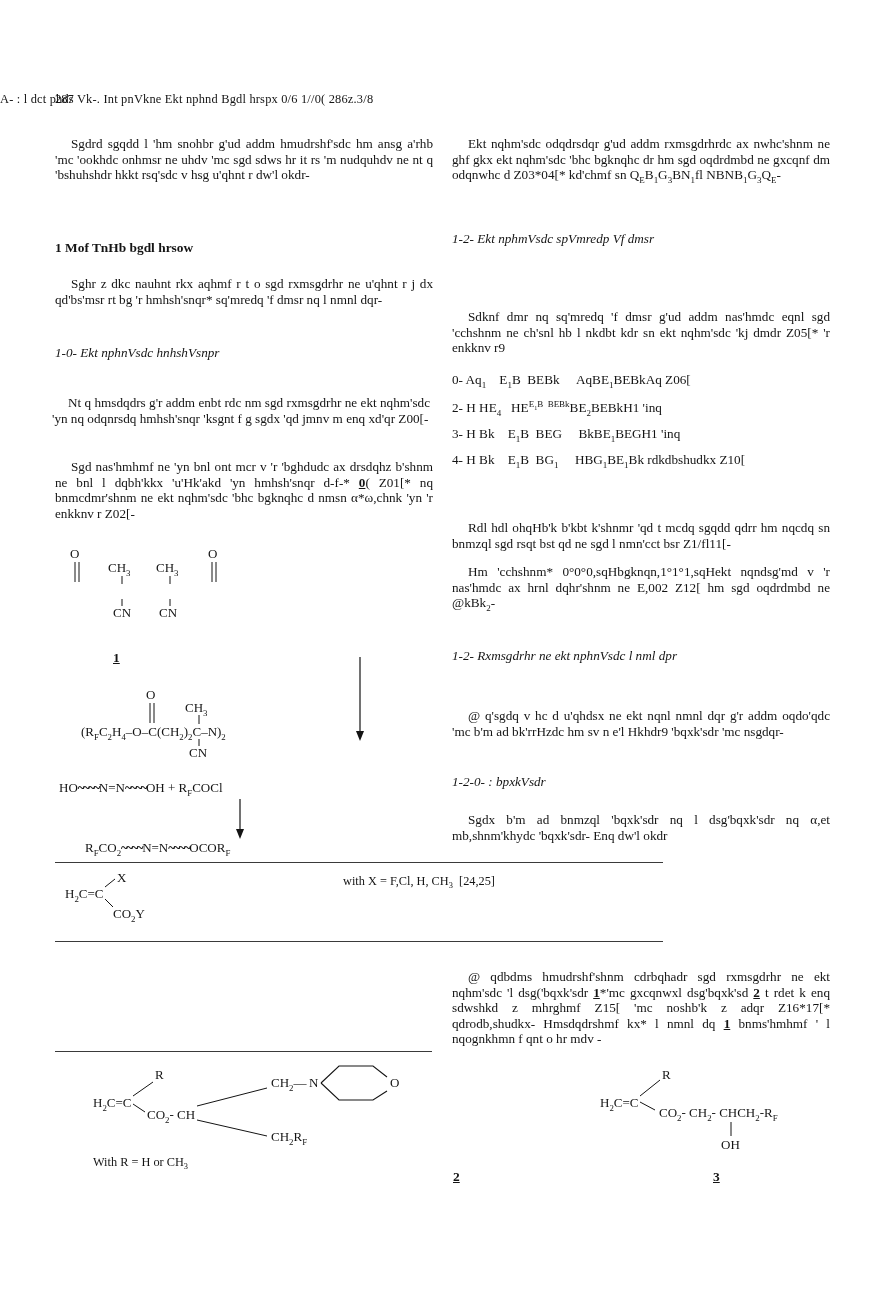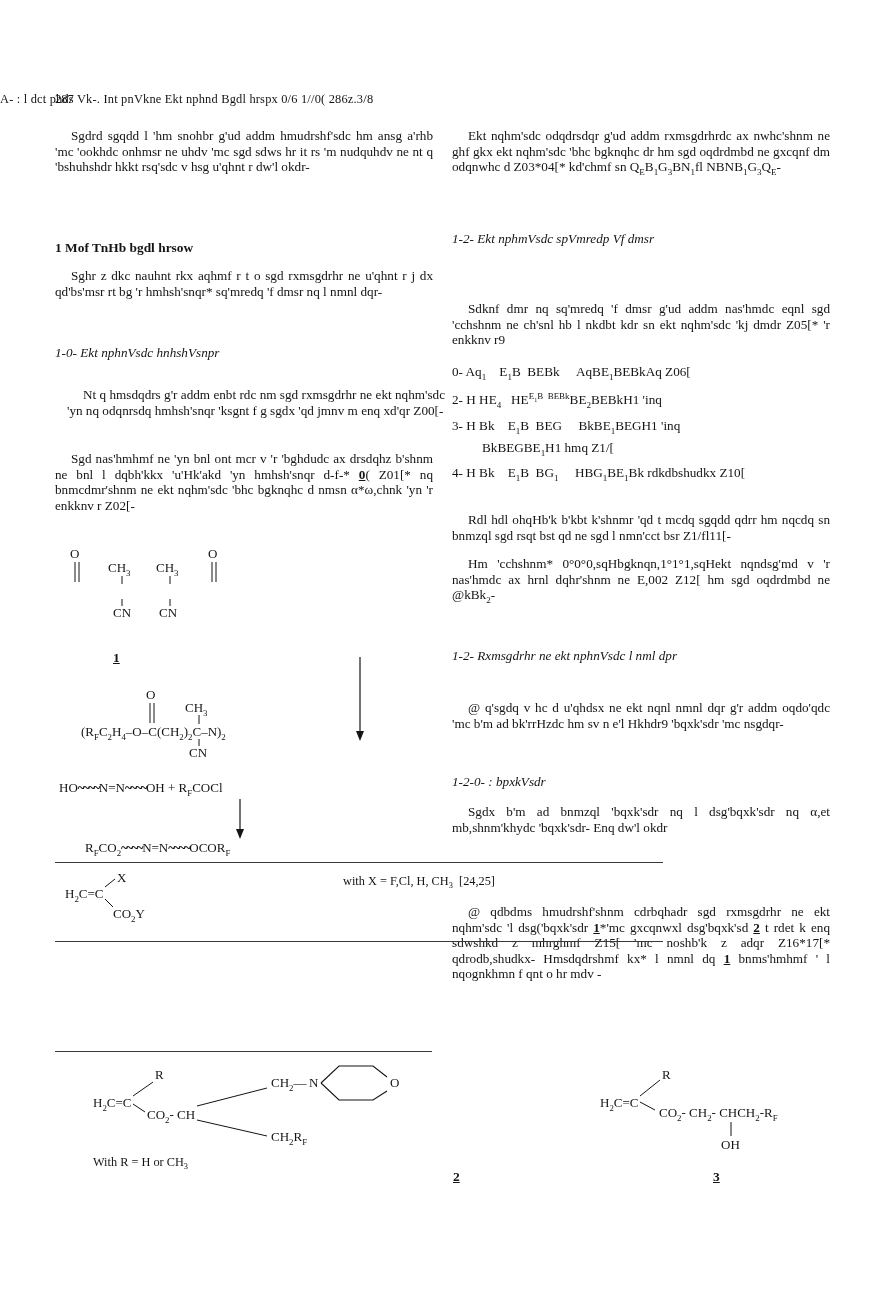--- a/index.html
+++ b/index.html
@@ -4,21 +4,21 @@
 <style>
   html,body{margin:0;padding:0;background:#e8e8e8;}
   .page{position:relative;width:886px;height:1308px;background:#ffffff;
         font-family:"Liberation Serif", serif;color:#141414;overflow:hidden;}
   .blk{position:absolute;}
   .pagenum{font-size:12.6px;}
   .runhead{left:0;right:0;text-align:left;font-size:12.4px;letter-spacing:.2px;}
   p.body{margin:0;font-size:13.2px;line-height:15.6px;text-align:justify;text-indent:16px;}
   .h1{font-weight:bold;font-size:13.4px;}
   .h2{font-style:italic;font-size:13.2px;}
-  .col{width:378px;}
+  .col{width:378px;margin-top:8px;}
   .chem{position:absolute;}
   .cpiece{position:absolute;font-size:13px;white-space:nowrap;line-height:13px;}
   sub{font-size:68%;}
   sup{font-size:68%;}
   .wv{font-weight:bold;letter-spacing:-1.5px;}
   .clabel{font-weight:bold;text-decoration:underline;font-size:13.5px;}
   .rxn{font-size:13.2px;line-height:15.8px;margin-bottom:4px;}
   .rxn-cont{padding-left:30px;}
   .figbox{position:absolute;border-top:1px solid #3a3a3a;border-bottom:1px solid #3a3a3a;}
   .rule{position:absolute;border-top:1px solid #3a3a3a;height:0;}
@@ -38,21 +38,21 @@
   </div>
 
   <div class="blk h1" style="left:55px;top:240px">1 Mof TnHb bgdl hrsow</div>
 
   <div class="blk col" style="left:55px;top:268px">
     <p class="body">Sghr z dkc nauhnt rkx aqhmf r t o sgd rxmsgdrhr ne u'qhnt r j dx qd'bs'msr rt bg 'r hmhsh'snqr* sq'mredq 'f dmsr nq l nmnl dqr-</p>
   </div>
 
   <div class="blk h2" style="left:55px;top:345px">1-0- Ekt nphnVsdc hnhshVsnpr</div>
 
-  <div class="blk col" style="left:67px;top:387px">
+  <div class="blk col" style="left:52px;top:387px">
     <p class="body">Nt q hmsdqdrs g'r addm enbt rdc nm sgd rxmsgdrhr ne ekt nqhm'sdc 'yn nq odqnrsdq hmhsh'snqr 'ksgnt f g sgdx 'qd jmnv m enq xd'qr Z00[-</p>
   </div>
 
   <div class="blk col" style="left:55px;top:451px">
     <p class="body">Sgd nas'hmhmf ne 'yn bnl ont mcr v 'r 'bghdudc ax drsdqhz b'shnm ne bnl l dqbh'kkx 'u'Hk'akd 'yn hmhsh'snqr d-f-* <b><u>0</u></b>( Z01[* nq bnmcdmr'shnm ne ekt nqhm'sdc 'bhc bgknqhc d nmsn α*ω,chnk 'yn 'r enkknv r Z02[-</p>
   </div>
 
   <div class="chem" style="left:55px;top:545px;width:380px;height:312px">
     <svg class="overlay" width="380" height="312" viewBox="0 0 380 312">
 
@@ -111,21 +111,20 @@
 
   <div class="blk col" style="left:452px;top:364px">
     <div class="rxn">
       <div>0- Aq<sub>1</sub> &nbsp;&nbsp;&nbsp;E<sub>1</sub>B &nbsp;BEBk &nbsp;&nbsp;&nbsp;&nbsp;AqBE<sub>1</sub>BEBkAq Z06[</div>
     </div>
     <div class="rxn">
       <div>2- H HE<sub>4</sub> &nbsp;&nbsp;HE<sup>E<sub>1</sub>B &nbsp;BEBk</sup>BE<sub>2</sub>BEBkH1 'inq</div>
     </div>
     <div class="rxn">
       <div>3- H Bk &nbsp;&nbsp;&nbsp;E<sub>1</sub>B &nbsp;BEG &nbsp;&nbsp;&nbsp;&nbsp;BkBE<sub>1</sub>BEGH1 'inq</div>
-      <div class="rxn-cont">BkBEGBE<sub>1</sub>H1 hmq Z1/[</div>
     </div>
     <div class="rxn">
       <div>4- H Bk &nbsp;&nbsp;&nbsp;E<sub>1</sub>B &nbsp;BG<sub>1</sub> &nbsp;&nbsp;&nbsp;&nbsp;HBG<sub>1</sub>BE<sub>1</sub>Bk rdkdbshudkx Z10[</div>
     </div>
   </div>
 
   <div class="blk col" style="left:452px;top:512px">
     <p class="body">Rdl hdl ohqHb'k b'kbt k'shnmr 'qd t mcdq sgqdd qdrr hm nqcdq sn bnmzql sgd rsqt bst qd ne sgd l nmn'cct bsr Z1/fl11[-</p>
   </div>
 
@@ -138,21 +137,21 @@
   <div class="blk col" style="left:452px;top:700px">
     <p class="body">@ q'sgdq v hc d u'qhdsx ne ekt nqnl nmnl dqr g'r addm oqdo'qdc 'mc b'm ad bk'rrHzdc hm sv n e'l Hkhdr9 'bqxk'sdr 'mc nsgdqr-</p>
   </div>
 
   <div class="blk h2" style="left:452px;top:774px">1-2-0- : bpxkVsdr</div>
 
   <div class="blk col" style="left:452px;top:804px">
     <p class="body">Sgdx b'm ad bnmzql 'bqxk'sdr nq l dsg'bqxk'sdr nq α,et mb,shnm'khydc 'bqxk'sdr- Enq dw'l okdr</p>
   </div>
 
-  <div class="blk col" style="left:452px;top:904px">
+  <div class="blk col" style="left:452px;top:961px">
     <p class="body">@ qdbdms hmudrshf'shnm cdrbqhadr sgd rxmsgdrhr ne ekt nqhm'sdc 'l dsg('bqxk'sdr <b><u>1</u></b>*'mc gxcqnwxl dsg'bqxk'sd <b><u>2</u></b> t rdet k enq sdwshkd z mhrghmf Z15[ 'mc noshb'k z adqr Z16*17[* qdrodb,shudkx- Hmsdqdrshmf kx* l nmnl dq <b><u>1</u></b> bnms'hmhmf ' l nqognkhmn f qnt o hr mdv -</p>
   </div>
 
   <div class="figbox" style="left:55px;top:862px;width:608px;height:78px">
     <svg class="overlay" width="608" height="78" viewBox="0 0 608 78">
       <line x1="50" y1="24" x2="60" y2="16" stroke="#141414" stroke-width="1"></line>
       <line x1="50" y1="36" x2="58" y2="44" stroke="#141414" stroke-width="1"></line>
     </svg>
     <span class="cpiece" style="left:10px;top:24px">H<sub>2</sub>C=C</span>
     <span class="cpiece" style="left:62px;top:8px">X</span>

